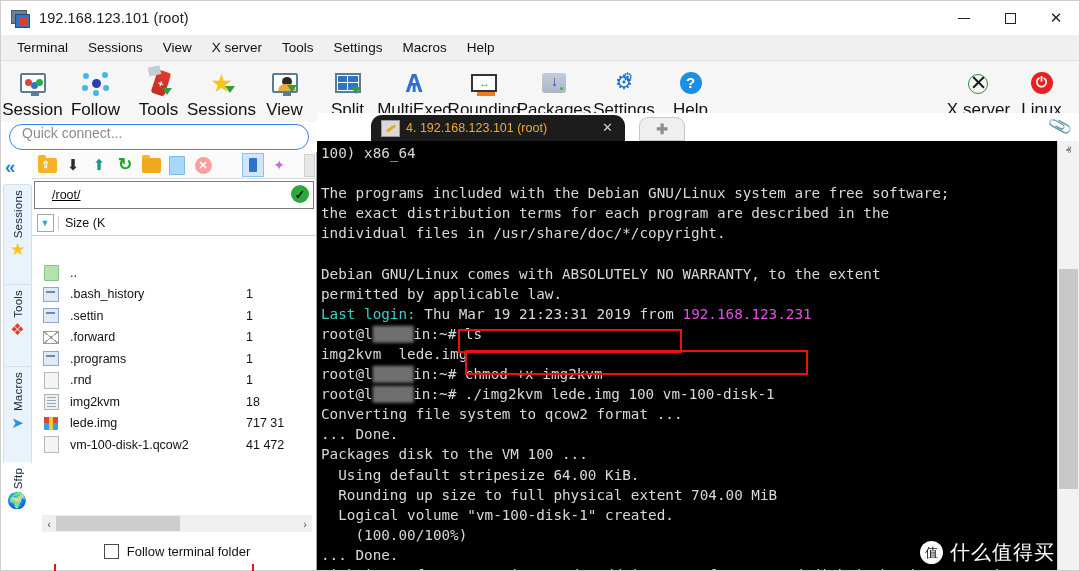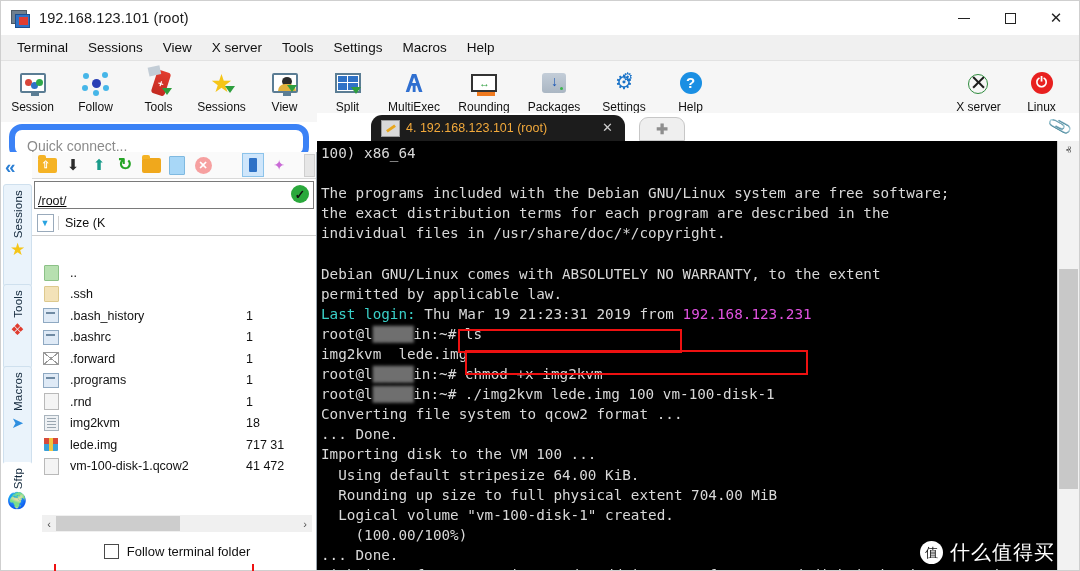--- a/index.html
+++ b/index.html
@@ -25,21 +25,21 @@
 
   
   .menubar{height:25px;background:#f0f0f0;display:flex;align-items:center;padding-left:6px;border-bottom:1px solid #e2e2e2;}
   .menu-item{font-size:13.5px;color:#101010;padding:3px 10px;cursor:default;}
 
   
   .ribbon{height:62px;background:#f6f6f6;border-bottom:1px solid #cfd6de;position:relative;display:flex;align-items:flex-start;padding-top:4px;}
   .rb-item{width:63px;display:flex;flex-direction:column;align-items:center;justify-content:flex-start;padding-top:2px;}
   .rb-item.wide{width:70px;}
   .rb-ico{height:31px;width:40px;position:relative;display:flex;align-items:center;justify-content:center;}
-  .rb-lbl{font-size:12px;color:#111;margin-top:2px;white-space:nowrap;}
+  .rb-lbl{font-size:17px;color:#111;margin-top:2px;white-space:nowrap;}
   .rb-right{position:absolute;right:6px;top:4px;display:flex;}
 
   
   .mon{width:26px;height:20px;border:2px solid #5b7d94;border-radius:2px;background:#fff;position:relative;box-sizing:border-box;}
   .mon:after{content:"";position:absolute;left:9px;bottom:-5px;width:8px;height:4px;background:#5b7d94;}
   .dot{position:absolute;border-radius:50%;}
   .grn-arrow{position:absolute;right:-1px;bottom:-2px;width:0;height:0;border-left:5px solid transparent;border-right:5px solid transparent;border-top:7px solid #2e9e3e;}
 
   .star{color:#f5c518;font-size:25px;line-height:22px;}
   .knife{width:14px;height:24px;background:linear-gradient(180deg,#e23b2e,#c32a20);border-radius:3px;position:relative;transform:rotate(18deg);}
@@ -56,21 +56,21 @@
   .xsrv .circ{position:absolute;left:-2px;top:1px;width:18px;height:18px;border:1.6px solid #2e8b3d;border-radius:50%;}
   .power{width:22px;height:22px;border-radius:50%;background:#e8201f;display:flex;align-items:center;justify-content:center;color:#fff;font-size:14px;font-weight:bold;}
   .splitico{width:26px;height:20px;border:2px solid #5b7d94;background:#fff;box-sizing:border-box;display:grid;grid-template-columns:1fr 1fr;grid-template-rows:1fr 1fr;gap:1px;padding:1px;position:relative;}
   .splitico i{background:#2f72c6;display:block;}
   .tunnel{width:26px;height:18px;border:2px solid #333;background:#fff;box-sizing:border-box;position:relative;display:flex;align-items:center;justify-content:center;}
   .tunnel .ar{color:#2e9e3e;font-size:11px;letter-spacing:-1px;}
   .tunnel:after{content:"";position:absolute;left:4px;bottom:-6px;width:18px;height:4px;background:#f07a1f;}
 
   
   .qc-wrap{position:absolute;left:0;top:121px;width:316px;height:30px;background:#fff;}
-  .qc{margin:2px 8px 16px 8px;height:24px;border:6px solid #3b82f6;border-radius:13px;display:flex;align-items:flex-end;padding-left:12px;background:#fff;}
+  .qc{margin:2px 8px 16px 8px;height:24px;border:1px solid #3b82f6;border-radius:13px;display:flex;align-items:flex-start;padding-left:12px;background:#fff;}
   .qc span{color:#8b8b8b;font-size:14px;}
 
   
   .vstrip{position:absolute;left:0;top:151px;width:31px;bottom:0;background:#ffffff;border-right:1px solid #d8d8d8;}
   .chev{position:absolute;left:4px;top:6px;color:#2b7fd4;font-size:19px;font-weight:bold;line-height:18px;}
   .vtab{position:absolute;left:2px;width:27px;background:#eaf3fb;border:1px solid #cfe0ee;border-radius:3px;display:flex;flex-direction:column;align-items:center;justify-content:flex-start;padding-top:5px;}
   .vtab .vtxt{writing-mode:vertical-rl;transform:rotate(180deg);font-size:11.5px;color:#10263a;letter-spacing:.2px;}
   .vtab .vico{margin-top:4px;font-size:15px;line-height:15px;}
   .vtab.plain{background:#fff;border-color:transparent;}
 
@@ -84,21 +84,21 @@
   .arrowd{color:#2b2b2b;font-size:15px;line-height:14px;}
   .arrowu{color:#1a9b8a;font-size:15px;line-height:14px;}
   .refresh{color:#25a526;font-size:17px;line-height:16px;font-weight:bold;}
   .newfile{width:14px;height:17px;background:#a8d7f7;border:1px solid #7fb9e0;border-radius:1px;}
   .delx{width:17px;height:17px;border-radius:50%;background:#f6a0a0;color:#fff;font-size:11px;display:flex;align-items:center;justify-content:center;font-weight:bold;}
   .usb{width:22px;height:22px;background:#cfe6fb;border:1px solid #8cc3ea;display:flex;align-items:center;justify-content:center;}
   .usb i{width:8px;height:14px;background:#2f72c6;display:block;border-radius:1px;}
   .wand{color:#c96ad6;font-size:14px;line-height:13px;}
   .sf-more{position:absolute;right:1px;top:2px;width:9px;height:21px;background:#e6e6e6;border:1px solid #cfcfcf;}
 
-  .pathbar{height:26px;margin:2px 2px 0 2px;border:1px solid #7a7a7a;display:flex;align-items:flex-end;padding-left:3px;background:#fff;position:relative;text-decoration:underline;}
+  .pathbar{height:26px;margin:2px 2px 0 2px;border:1px solid #7a7a7a;display:flex;align-items:center;padding-left:17px;background:#fff;position:relative;text-decoration:underline;}
   .pathbar span{font-size:12.5px;color:#111;}
   .pathok{position:absolute;right:4px;top:3px;width:18px;height:18px;border-radius:50%;background:#2aa83c;color:#fff;font-size:11px;display:flex;align-items:center;justify-content:center;font-weight:bold;}
 
   .hdr{height:24px;display:flex;align-items:center;border-bottom:1px solid #d0d0d0;background:#fff;margin-top:2px;}
   .hdr .hico{width:26px;display:flex;align-items:center;justify-content:center;}
   .hdr .hico i{width:15px;height:16px;background:#fff;border:1px solid #9ab;display:flex;align-items:center;justify-content:center;color:#29a3e0;font-size:9px;}
   .hdr .hname{flex:1;font-size:12.5px;color:#101010;}
   .hdr .hsize{width:64px;font-size:12.5px;color:#101010;border-left:1px solid #d0d0d0;padding-left:6px;box-sizing:border-box;}
 
   .flist{position:absolute;left:0;right:0;top:110px;bottom:60px;background:#fff;overflow:hidden;}
@@ -404,37 +404,30 @@
     <div class="flist">
       <div class="frow">
         <div class="fi">
             <span class="ic-folder green"></span>
           </div>
         <div class="fname">..</div>
         <div class="fsize"></div>
       </div>
       <div class="frow">
         <div class="fi">
-            <span class="ic-folder"></span>
-          </div>
-        <div class="fname">.ssh</div>
-        <div class="fsize"></div>
-      </div>
-      <div class="frow">
-        <div class="fi">
             <span class="ic-cfg"></span>
           </div>
         <div class="fname">.bash_history</div>
         <div class="fsize">1</div>
       </div>
       <div class="frow">
         <div class="fi">
             <span class="ic-cfg"></span>
           </div>
-        <div class="fname">.bashrc</div>
+        <div class="fname">.settin</div>
         <div class="fsize">1</div>
       </div>
       <div class="frow">
         <div class="fi">
             <span class="ic-mail"></span>
           </div>
         <div class="fname">.forward</div>
         <div class="fsize">1</div>
       </div>
       <div class="frow">
@@ -514,21 +507,21 @@
 <span></span>
 <span>Debian GNU/Linux comes with ABSOLUTELY NO WARRANTY, to the extent</span>
 <span>permitted by applicable law.</span>
 <span><span class="g">Last login:</span><span> Thu Mar 19 21:23:31 2019 from </span><span class="m">192.168.123.231</span></span>
 <span>root@l<span class="blur">█████</span>in:~# ls</span>
 <span>img2kvm  lede.img</span>
 <span>root@l<span class="blur">█████</span>in:~# chmod +x img2kvm</span>
 <span>root@l<span class="blur">█████</span>in:~# ./img2kvm lede.img 100 vm-100-disk-1</span>
 <span>Converting file system to qcow2 format ...</span>
 <span>... Done.</span>
-<span>Importing disk to the VM 100 ...</span>
+<span>Packages disk to the VM 100 ...</span>
 <span>  Using default stripesize 64.00 KiB.</span>
 <span>  Rounding up size to full physical extent 704.00 MiB</span>
 <span>  Logical volume "vm-100-disk-1" created.</span>
 <span>    (100.00/100%)</span>
 <span>... Done.</span>
 <span>Disk image for VM 100 imported, add it to VM from unused disk in hardware settin</span>
 
 </div>
 
     <div class="redbox" style="left:141px;top:216px;width:224px;height:24px;"></div>

